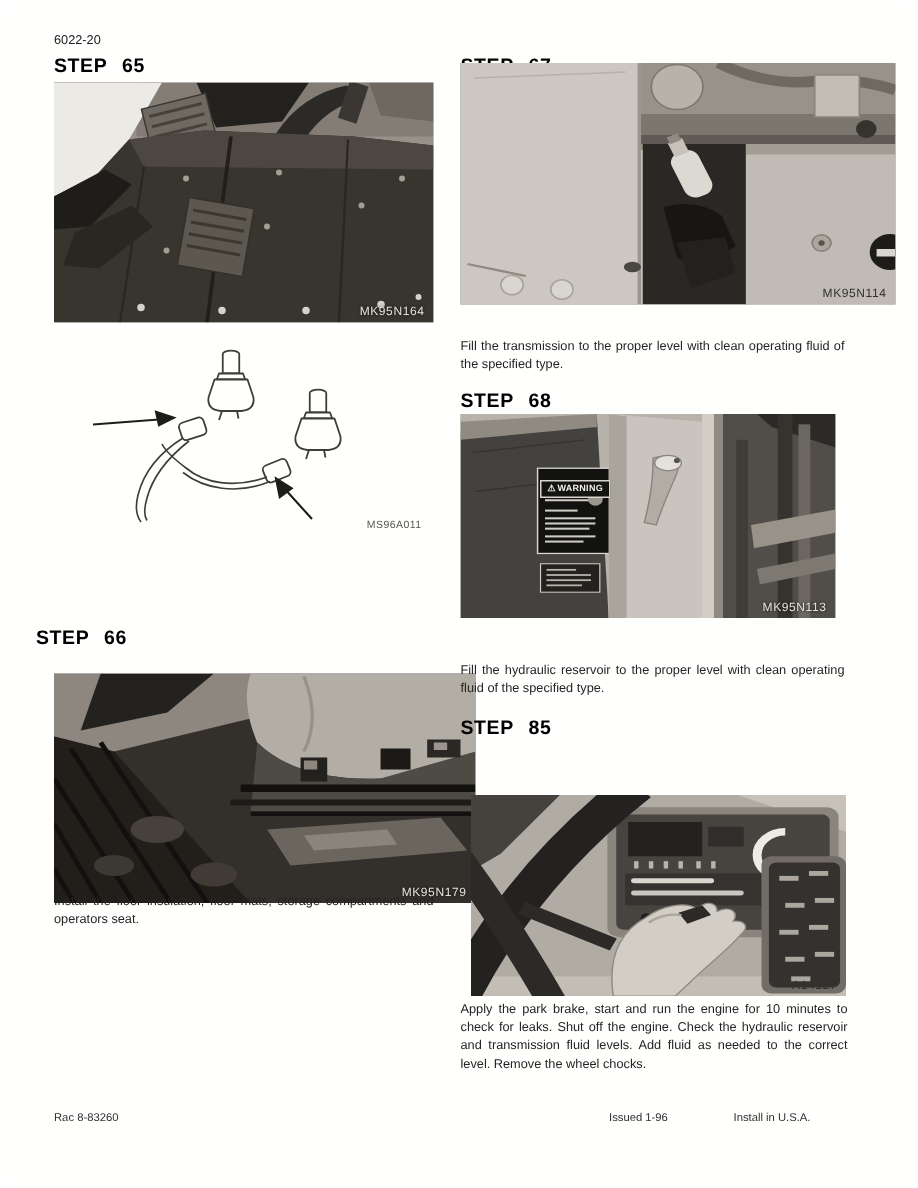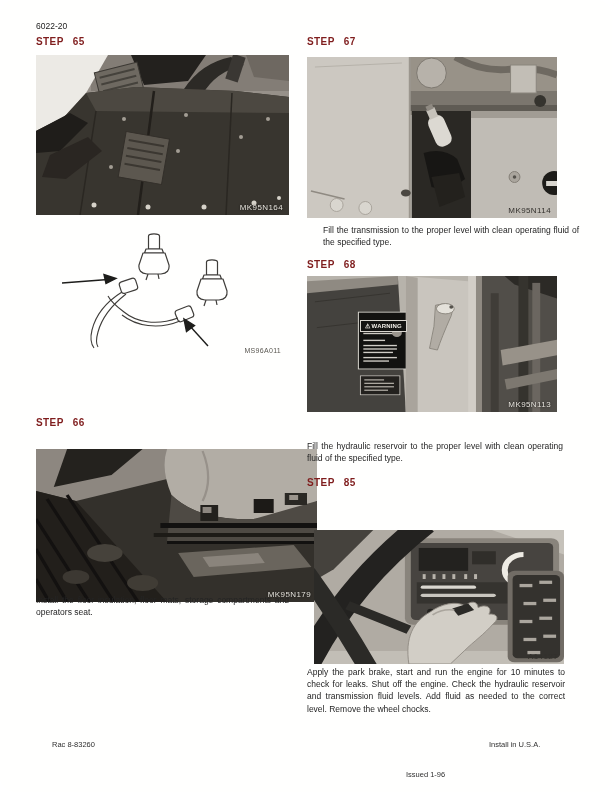--- a/index.html
+++ b/index.html
@@ -4,22 +4,22 @@
 <style>
   * { box-sizing: border-box; }
   html, body { margin: 0; padding: 0; background: #ffffff; }
   .page {
     position: relative; width: 612px; height: 792px;
     background: #fffffe; overflow: hidden;
     font-family: "Liberation Sans", sans-serif; color: #1c1c1c; border-radius: 15px;
   }
   .page-number { position: absolute; left: 36px; top: 21px; font-size: 8.5px; color: #222; }
   .step-title {
-    position: absolute; font-weight: bold; font-size: 10px;
-    letter-spacing: 0.4px; word-spacing: 6px; color: #7f1d1d;
+    position: absolute; font-weight: bold; font-size: 13px;
+    letter-spacing: 0.4px; word-spacing: 6px; color: #000000;
   }
   .caption {
     position: absolute; width: 253px; font-size: 8.5px; line-height: 12.2px;
     text-align: justify; color: #242424;
   }
   .photo { position: absolute; overflow: hidden; background: #8e8982; }
   .photo svg { display: block; width: 100%; height: 100%; }
   .photo-label { position: absolute; right: 6px; bottom: 3px; font-size: 8px; letter-spacing: 0.4px; padding-left: 24px; }
   .label-light { color: #e6e3dc; text-shadow: 0 0 2px rgba(0,0,0,0.8); }
   .label-dark  { color: #33312d; }
@@ -33,34 +33,34 @@
     background: #141412; border: 0.5px solid #d9d6cf;
   }
   .warning-overlay .tri { font-size: 6px; line-height: 1; }
   .footer-item { position: absolute; top: 740px; font-size: 7.5px; color: #303030; }
 
   
   #t65 { left: 36px; top: 36px; }
   #p65 { left: 36px; top: 55px; width: 253px; height: 160px; }
   #d65 { left: 36px; top: 222px; width: 253px; height: 134px; }
   #c65 { left: 36px; top: 362px; }
-  #t66 { left: 36px; top: 417px; }
+  #t66 { left: 24px; top: 417px; }
   #p66 { left: 36px; top: 449px; width: 281px; height: 153px; }
   #c66 { left: 36px; top: 594px; }
   #t67 { left: 307px; top: 36px; }
-  #p67 { left: 307px; top: 57px; width: 250px; height: 161px; }
-  #c67 { left: 307px; top: 224px; width: 256px; margin-left: 16px; }
+  #p67 { left: 307px; top: 42px; width: 290px; height: 161px; }
+  #c67 { left: 307px; top: 224px; width: 256px; }
   #t68 { left: 307px; top: 259px; }
   #p68 { left: 307px; top: 276px; width: 250px; height: 136px; }
   #c68 { left: 307px; top: 440px; width: 256px; }
   #t69 { left: 307px; top: 477px; }
   #p69 { left: 314px; top: 494px; width: 250px; height: 134px; margin-top: 36px; }
   #c69 { left: 307px; top: 666px; width: 258px; }
-  #f-left { left: 52px; }
-  #f-mid  { left: 406px; margin-top: 30px; }
+  #f-left { left: 36px; }
+  #f-mid  { left: 406px; }
   #f-right{ left: 489px; }
 </style>
 </head>
 <body>
 
 <div class="page">
 
   <div class="page-number">6022-20</div>
 
   <div id="t65" class="step-title">STEP 65</div>

